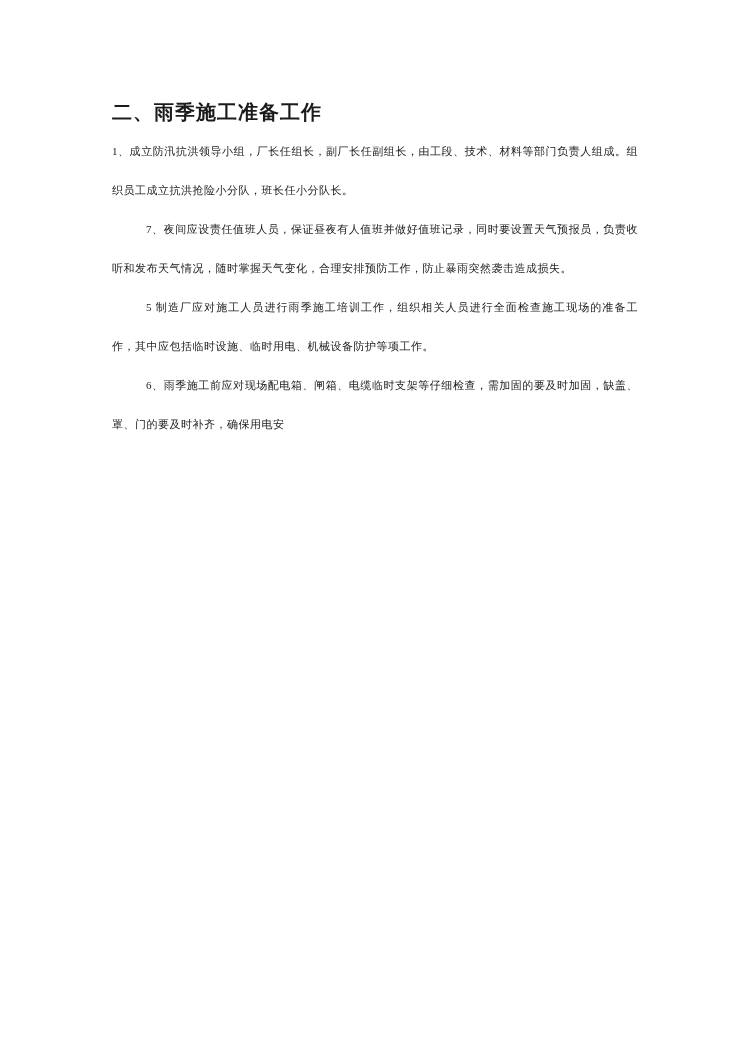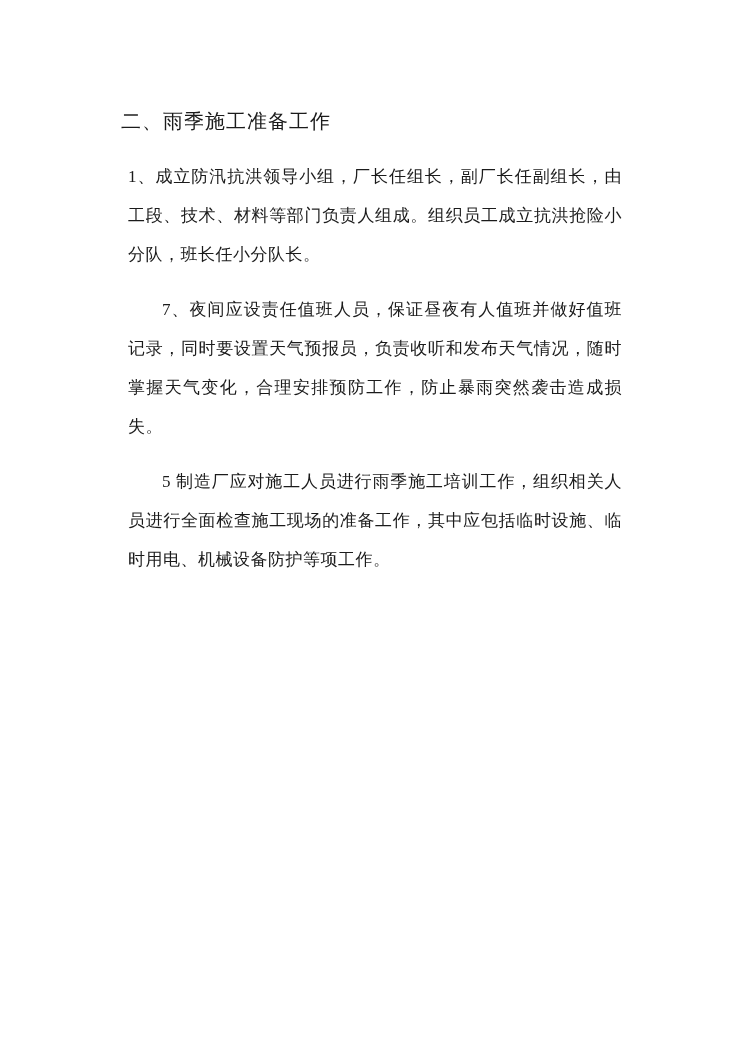--- a/index.html
+++ b/index.html
@@ -15,30 +15,30 @@
   .page {
     box-sizing: border-box;
     width: 744px;
     height: 1052px;
     background: #ffffff;
     padding: 92px 106px 0 112px;
     color: #1b1b1b;
     overflow: hidden;
   }
   .doc-heading {
-    margin: 9px;
+    margin: 0;
     font-size: 20px;
-    font-weight: normal;
+    font-weight: bold;
     line-height: 40px;
     letter-spacing: 1px;
     white-space: nowrap;
   }
   .doc-paragraph {
-    margin: 16px;
-    font-size: 17px;
+    margin: 0;
+    font-size: 11px;
     line-height: 39px;
     letter-spacing: 0.5px;
     text-align: justify;
     text-align-last: left;
     text-indent: 34px;
     word-break: break-all;
   }
   .doc-paragraph.no-indent {
     text-indent: 0;
   }
@@ -51,13 +51,14 @@
 
   <p class="doc-paragraph no-indent">1、成立防汛抗洪领导小组，厂长任组长，副厂长任副组长，由工段、技术、材料等部门负责人组成。组织员工成立抗洪抢险小分队，班长任小分队长。</p>
 
 
 
   <p class="doc-paragraph">7、夜间应设责任值班人员，保证昼夜有人值班并做好值班记录，同时要设置天气预报员，负责收听和发布天气情况，随时掌握天气变化，合理安排预防工作，防止暴雨突然袭击造成损失。</p>
 
 
   <p class="doc-paragraph">5 制造厂应对施工人员进行雨季施工培训工作，组织相关人员进行全面检查施工现场的准备工作，其中应包括临时设施、临时用电、机械设备防护等项工作。</p>
 
+  <p class="doc-paragraph">6、雨季施工前应对现场配电箱、闸箱、电缆临时支架等仔细检查，需加固的要及时加固，缺盖、罩、门的要及时补齐，确保用电安</p>
 </div>
 
 </body></html>

